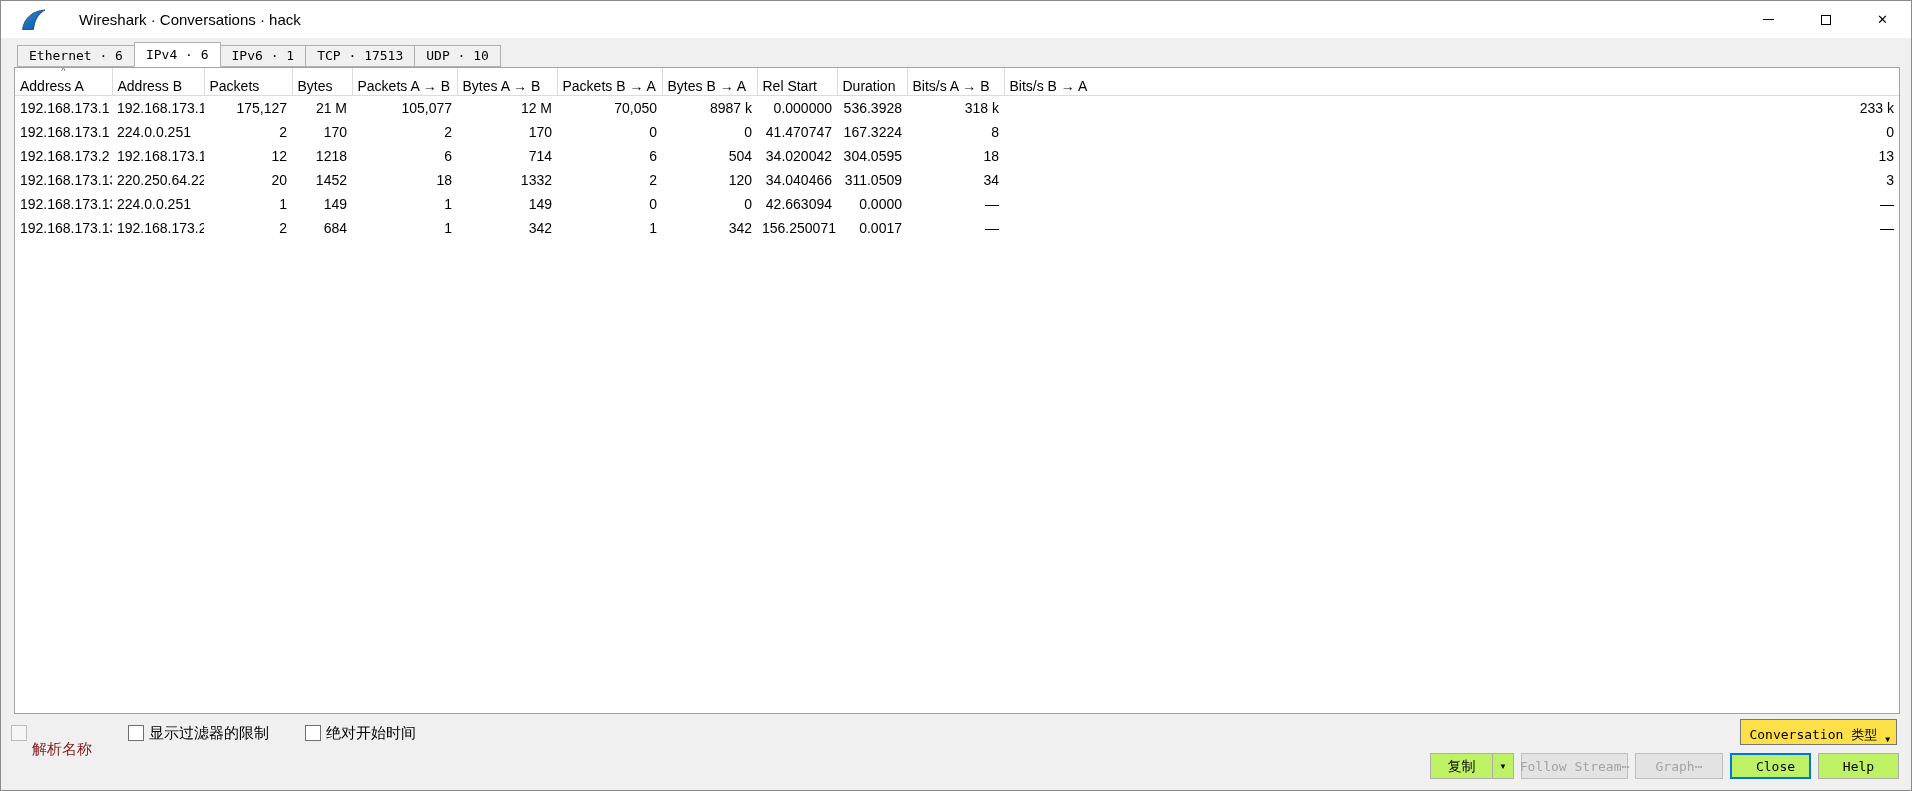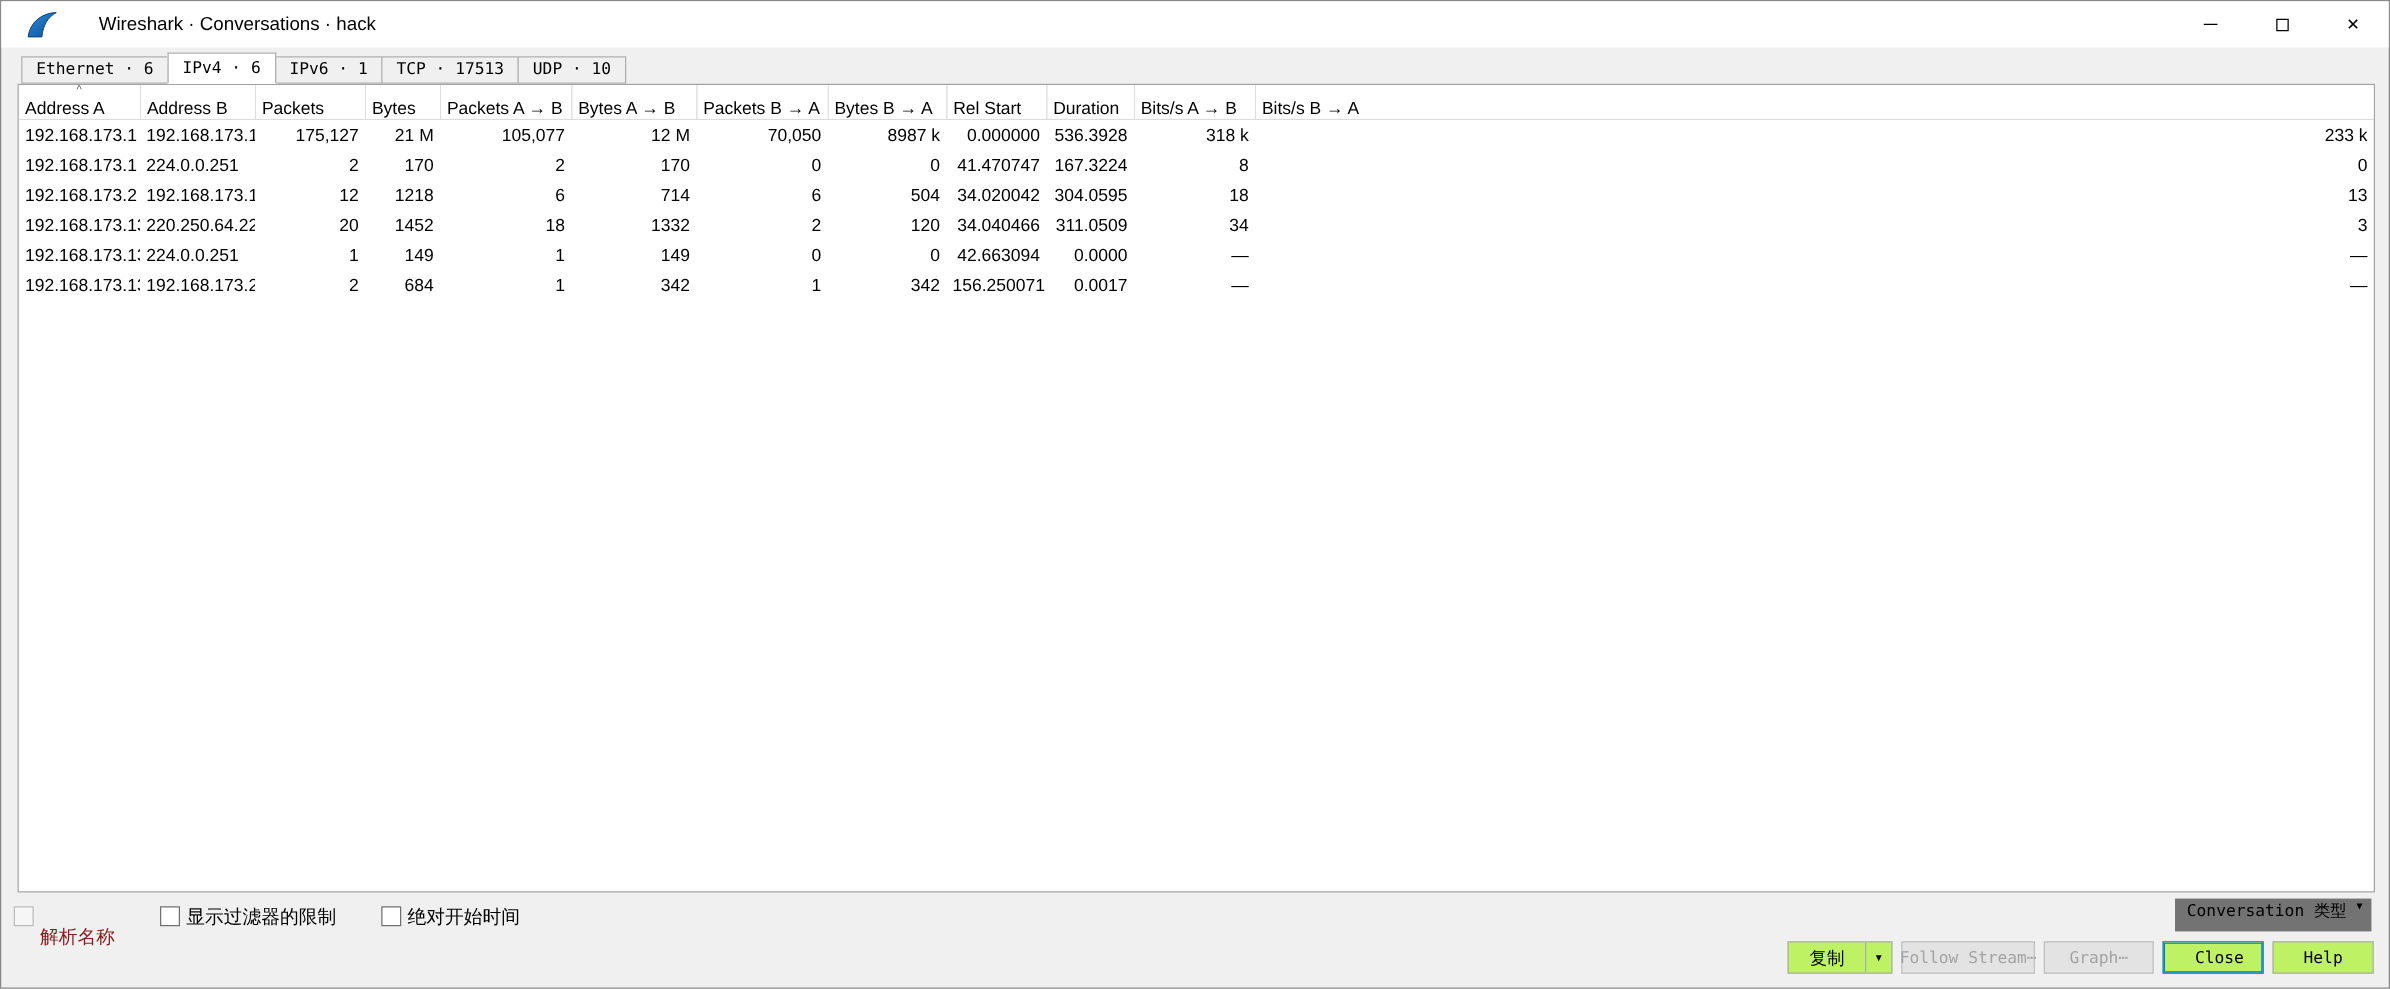--- a/index.html
+++ b/index.html
@@ -65,23 +65,23 @@
     position:absolute; left:10px; top:719px; height:26px;
     display:flex; align-items:center; gap:36px; z-index:1;
   }
   .checkbox { display:flex; align-items:center; gap:5px; cursor:default; }
   .cb-box { width:16px; height:16px; background:#fff; border:1px solid #707070; display:inline-block; }
   .checkbox.disabled .cb-box { border-color:#bcbcbc; background:#f6f6f6; }
   .cb-label { font-size:15px; color:#000; white-space:nowrap; }
   .checkbox.disabled .cb-label { color:#7f1d1d;margin-top:32px; }
   .combo {
     position:absolute; right:14px; top:718px; height:26px; min-width:132px;
-    background:#737373; border:1px solid #767676;
+    background:#fde047; border:1px solid #767676;
     font-family:"DejaVu Sans Mono", monospace; font-size:13px; color:#000;
-    display:flex; align-items:flex-start; padding:0 6px 0 8px; gap:8px; white-space:nowrap;
+    display:flex; align-items:flex-end; padding:0 6px 0 8px; gap:8px; white-space:nowrap;
   }
   .combo .arrow { font-size:8px; margin-left:auto; }
   .button-row { position:absolute; left:0; top:752px; width:1912px; height:26px; }
   .btn {
     position:absolute; height:26px; background:#bef264; border:1px solid #adadad;
     font-family:"DejaVu Sans Mono", monospace; font-size:13px; color:#000;
     display:flex; align-items:center; justify-content:center; white-space:nowrap;
   }
   .btn.cjk { font-family:"Liberation Sans", sans-serif; font-size:14px; }
   .btn.disabled { color:#a3a3a3; border-color:#bfbfbf; background:#e3e3e3; }

